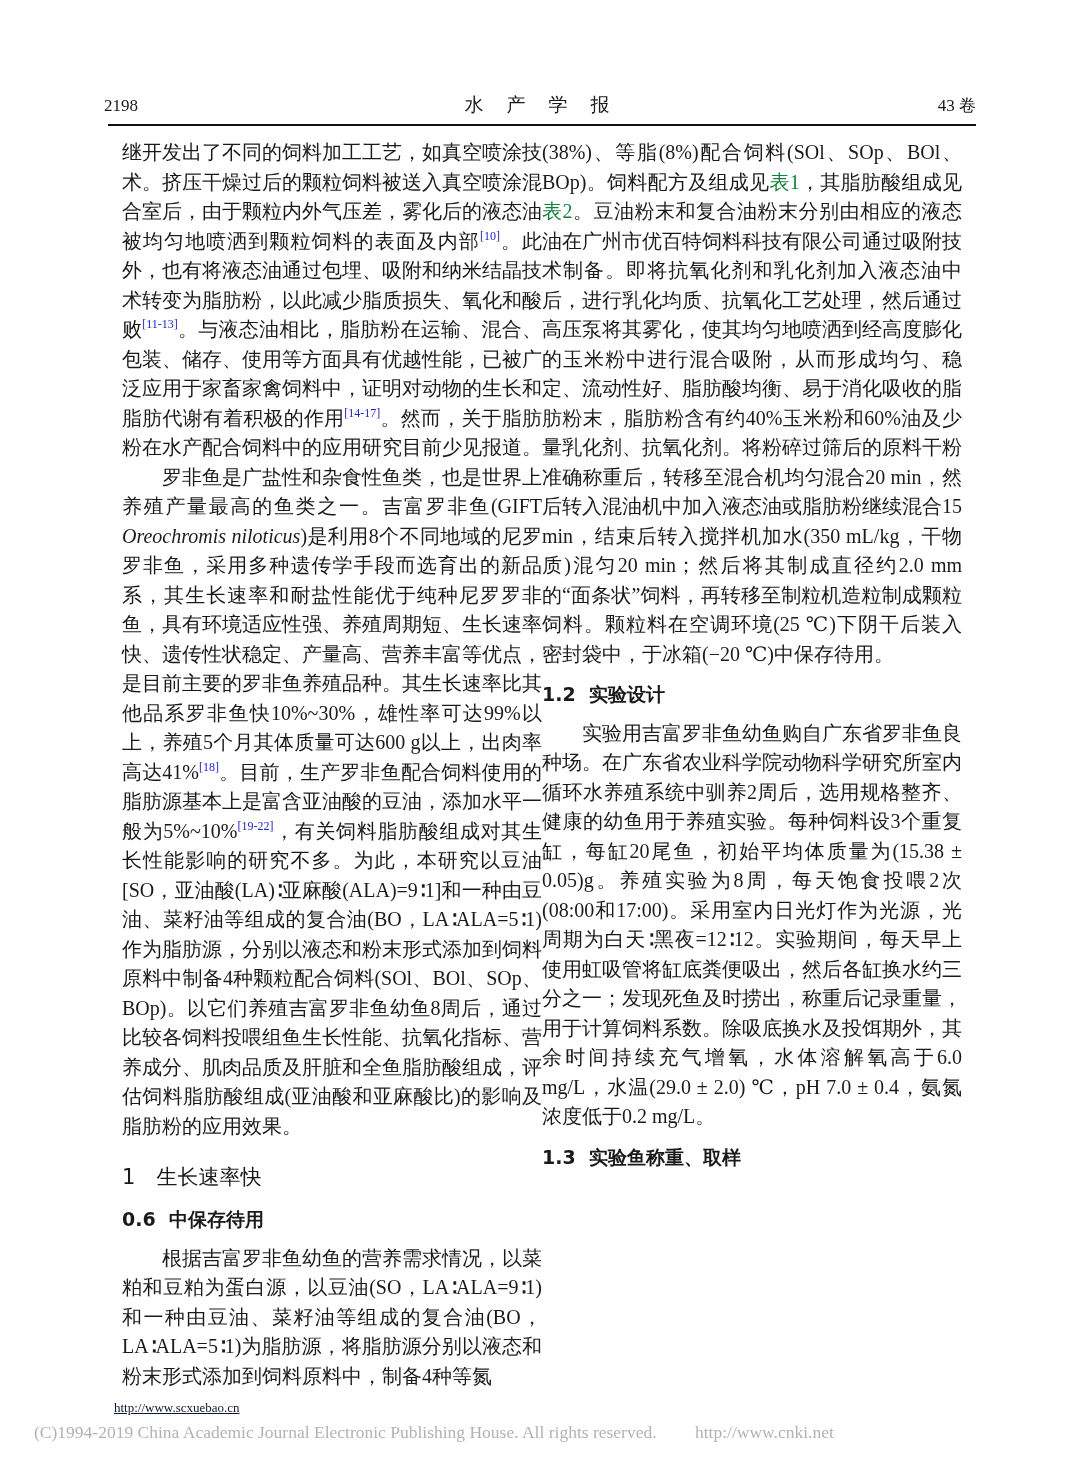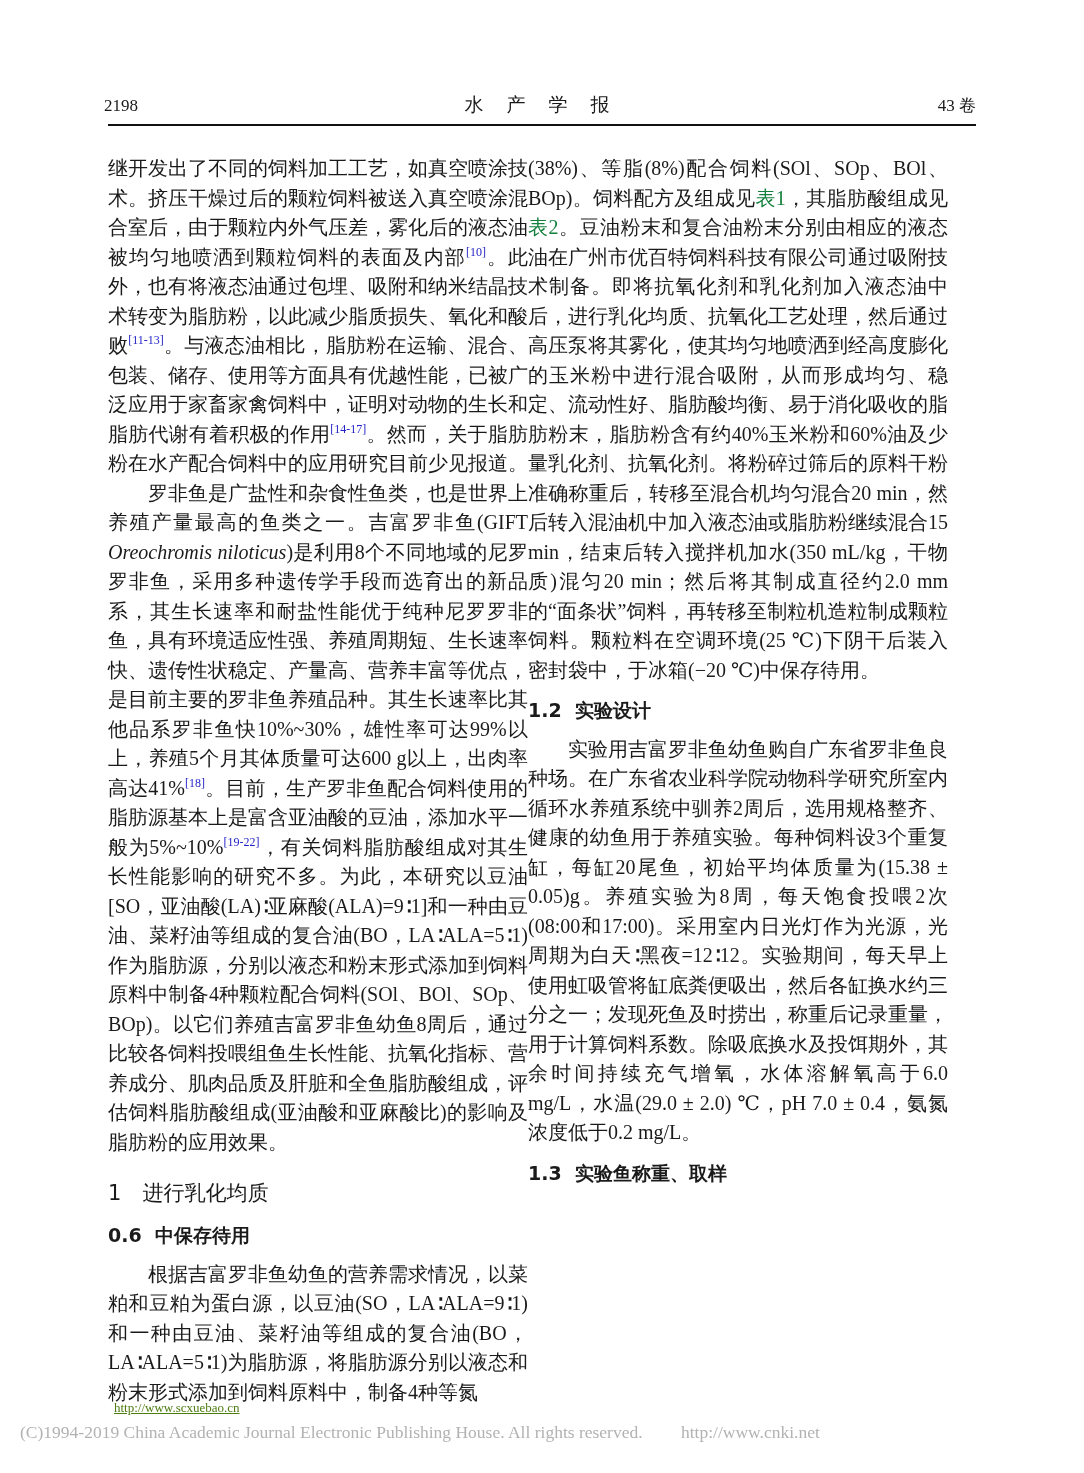--- a/index.html
+++ b/index.html
@@ -15,22 +15,22 @@
     display:flex;align-items:baseline;justify-content:space-between;
     font-size:17px;
   }
   .runhead .journal{font-size:19px;letter-spacing:2px;text-align:right;}
   .head-rule{
     position:absolute;left:108px;right:108px;top:124px;height:0;
     border-top:2.5px solid #111;
   }
   
   .cols{
-    position:absolute;left:108px;top:154px;width:868px;
-    display:flex;
+    position:absolute;left:108px;top:138px;width:868px;
+    display:flex;justify-content:center;
   }
   .col{width:420px;}
   p.para{
     margin:0;font-size:20px;line-height:29.5px;text-align:justify;
     font-family:"Liberation Serif","DejaVu Serif",serif;
   }
   p.para.indent{text-indent:2em;}
   sup.cite{
     font-size:12px;line-height:0;color:#2323c8;
     vertical-align:super;text-decoration:none;
@@ -43,25 +43,25 @@
   }
   .sec-heading .sec-num{margin-right:1em;}
   .sub-heading{
     font-family:"DejaVu Sans","Liberation Sans",sans-serif;
     font-size:19px;font-weight:bold;margin:14px 0 12px 0;line-height:1.25;
   }
   .sub-heading .sec-num{margin-right:0.7em;}
   
   .footnote-link{
     position:absolute;left:114px;top:1400px;
-    font-size:13px;color:#4d7c0f;text-decoration:underline;
+    font-size:13px;color:#0f172a;text-decoration:underline;
     font-family:"Liberation Serif","DejaVu Serif",serif;
   }
   .copyright{
-    position:absolute;left:20px;top:1422px;right:30px;
+    position:absolute;left:34px;top:1422px;right:30px;
     font-size:17.5px;color:#b2b2b2;white-space:nowrap;
     font-family:"Liberation Serif","DejaVu Serif",serif;
   }
   .copyright .cnki{margin-left:34px;}
 </style>
 </head>
 <body>
 
 <div class="page">
 
@@ -69,21 +69,21 @@
     <span>2198</span>
     <span class="journal">水　产　学　报</span>
     <span>43 卷</span>
   </div>
   <div class="head-rule"></div>
 
   <div class="cols">
     <div class="col" id="col-left">
         <p class="para"><span>继开发出了不同的饲料加工工艺，如真空喷涂技术。挤压干燥过后的颗粒饲料被送入真空喷涂混合室后，由于颗粒内外气压差，雾化后的液态油被均匀地喷洒到颗粒饲料的表面及内部</span><sup class="cite">[10]</sup><span>。此外，也有将液态油通过包埋、吸附和纳米结晶技术转变为脂肪粉，以此减少脂质损失、氧化和酸败</span><sup class="cite">[11-13]</sup><span>。与液态油相比，脂肪粉在运输、混合、包装、储存、使用等方面具有优越性能，已被广泛应用于家畜家禽饲料中，证明对动物的生长和脂肪代谢有着积极的作用</span><sup class="cite">[14-17]</sup><span>。然而，关于脂肪粉在水产配合饲料中的应用研究目前少见报道。</span></p>
         <p class="para indent"><span>罗非鱼是广盐性和杂食性鱼类，也是世界上养殖产量最高的鱼类之一。吉富罗非鱼(GIFT </span><em class="species">Oreochromis niloticus</em><span>)是利用8个不同地域的尼罗罗非鱼，采用多种遗传学手段而选育出的新品系，其生长速率和耐盐性能优于纯种尼罗罗非鱼，具有环境适应性强、养殖周期短、生长速率快、遗传性状稳定、产量高、营养丰富等优点，是目前主要的罗非鱼养殖品种。其生长速率比其他品系罗非鱼快10%~30%，雄性率可达99%以上，养殖5个月其体质量可达600 g以上，出肉率高达41%</span><sup class="cite">[18]</sup><span>。目前，生产罗非鱼配合饲料使用的脂肪源基本上是富含亚油酸的豆油，添加水平一般为5%~10%</span><sup class="cite">[19-22]</sup><span>，有关饲料脂肪酸组成对其生长性能影响的研究不多。为此，本研究以豆油[SO，亚油酸(LA)∶亚麻酸(ALA)=9∶1]和一种由豆油、菜籽油等组成的复合油(BO，LA∶ALA=5∶1)作为脂肪源，分别以液态和粉末形式添加到饲料原料中制备4种颗粒配合饲料(SOl、BOl、SOp、BOp)。以它们养殖吉富罗非鱼幼鱼8周后，通过比较各饲料投喂组鱼生长性能、抗氧化指标、营养成分、肌肉品质及肝脏和全鱼脂肪酸组成，评估饲料脂肪酸组成(亚油酸和亚麻酸比)的影响及脂肪粉的应用效果。</span></p>
-        <div class="sec-heading"><span class="sec-num">1</span><span>进行乳化均质</span></div>
+        <div class="sec-heading"><span class="sec-num">1</span><span>生长速率快</span></div>
         <div class="sub-heading"><span class="sec-num">0.6</span><span>中保存待用</span></div>
         <p class="para indent"><span>根据吉富罗非鱼幼鱼的营养需求情况，以菜粕和豆粕为蛋白源，以豆油(SO，LA∶ALA=9∶1)和一种由豆油、菜籽油等组成的复合油(BO，LA∶ALA=5∶1)为脂肪源，将脂肪源分别以液态和粉末形式添加到饲料原料中，制备4种等氮</span></p>
       </div>
     <div class="col" id="col-right">
         <p class="para"><span>(38%)、等脂(8%)配合饲料(SOl、SOp、BOl、BOp)。饲料配方及组成见</span><a class="tlink">表1</a><span>，其脂肪酸组成见</span><a class="tlink">表2</a><span>。豆油粉末和复合油粉末分别由相应的液态油在广州市优百特饲料科技有限公司通过吸附技术制备。即将抗氧化剂和乳化剂加入液态油中后，进行乳化均质、抗氧化工艺处理，然后通过高压泵将其雾化，使其均匀地喷洒到经高度膨化的玉米粉中进行混合吸附，从而形成均匀、稳定、流动性好、脂肪酸均衡、易于消化吸收的脂肪粉末，脂肪粉含有约40%玉米粉和60%油及少量乳化剂、抗氧化剂。将粉碎过筛后的原料干粉准确称重后，转移至混合机均匀混合20 min，然后转入混油机中加入液态油或脂肪粉继续混合15 min，结束后转入搅拌机加水(350 mL/kg，干物质)混匀20 min；然后将其制成直径约2.0 mm的“面条状”饲料，再转移至制粒机造粒制成颗粒饲料。颗粒料在空调环境(25 ℃)下阴干后装入密封袋中，于冰箱(−20 ℃)中保存待用。</span></p>
         <div class="sub-heading"><span class="sec-num">1.2</span><span>实验设计</span></div>
         <p class="para indent"><span>实验用吉富罗非鱼幼鱼购自广东省罗非鱼良种场。在广东省农业科学院动物科学研究所室内循环水养殖系统中驯养2周后，选用规格整齐、健康的幼鱼用于养殖实验。每种饲料设3个重复缸，每缸20尾鱼，初始平均体质量为(15.38 ± 0.05)g。养殖实验为8周，每天饱食投喂2次(08:00和17:00)。采用室内日光灯作为光源，光周期为白天∶黑夜=12∶12。实验期间，每天早上使用虹吸管将缸底粪便吸出，然后各缸换水约三分之一；发现死鱼及时捞出，称重后记录重量，用于计算饲料系数。除吸底换水及投饵期外，其余时间持续充气增氧，水体溶解氧高于6.0 mg/L，水温(29.0 ± 2.0) ℃，pH 7.0 ± 0.4，氨氮浓度低于0.2 mg/L。</span></p>
         <div class="sub-heading"><span class="sec-num">1.3</span><span>实验鱼称重、取样</span></div>
       </div>
   </div>

